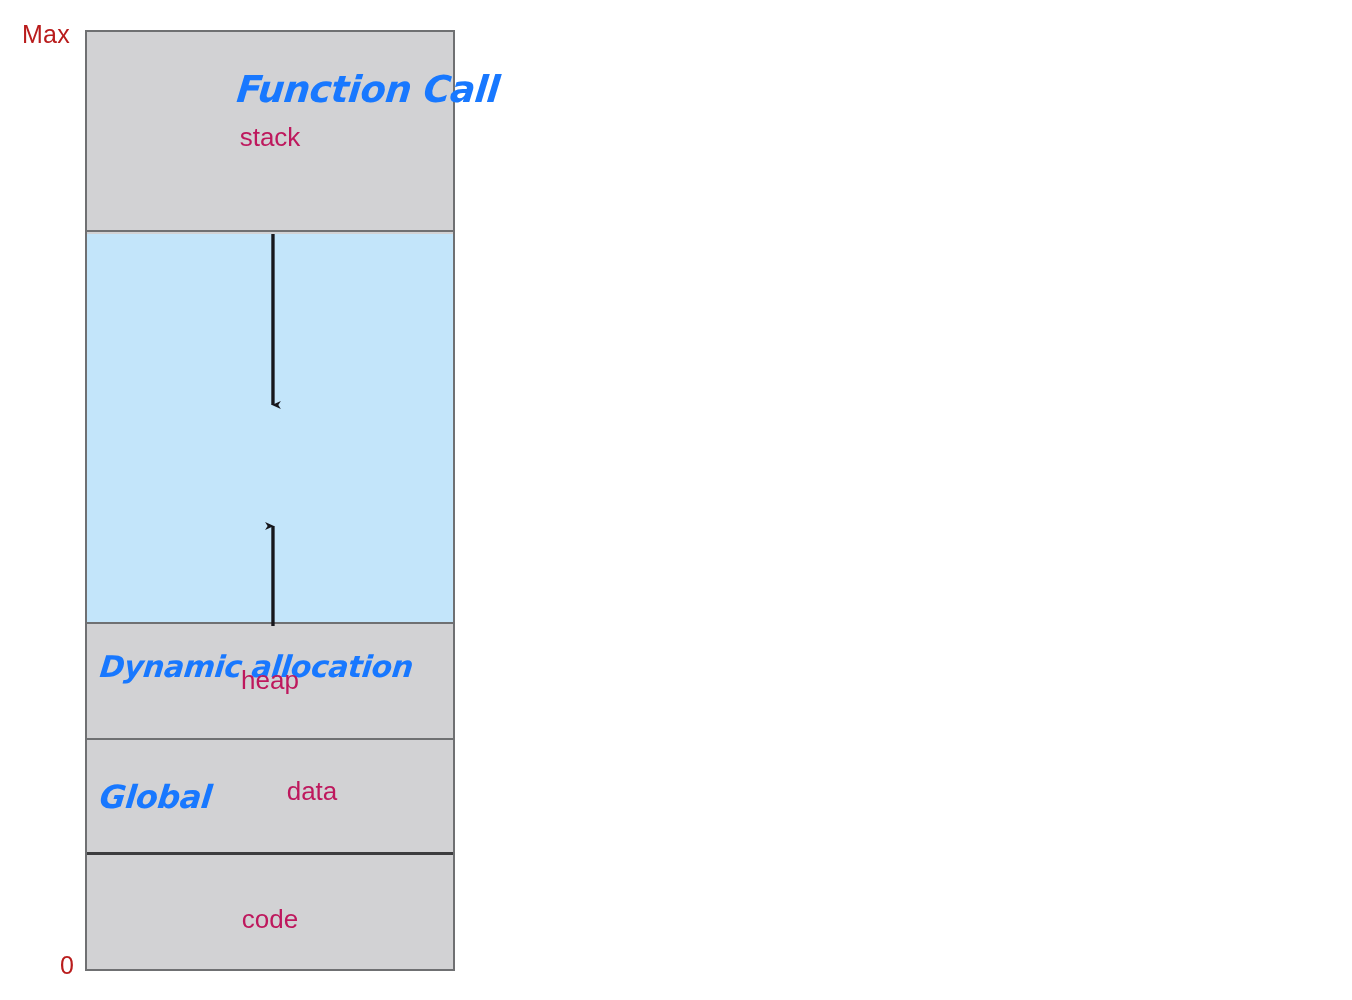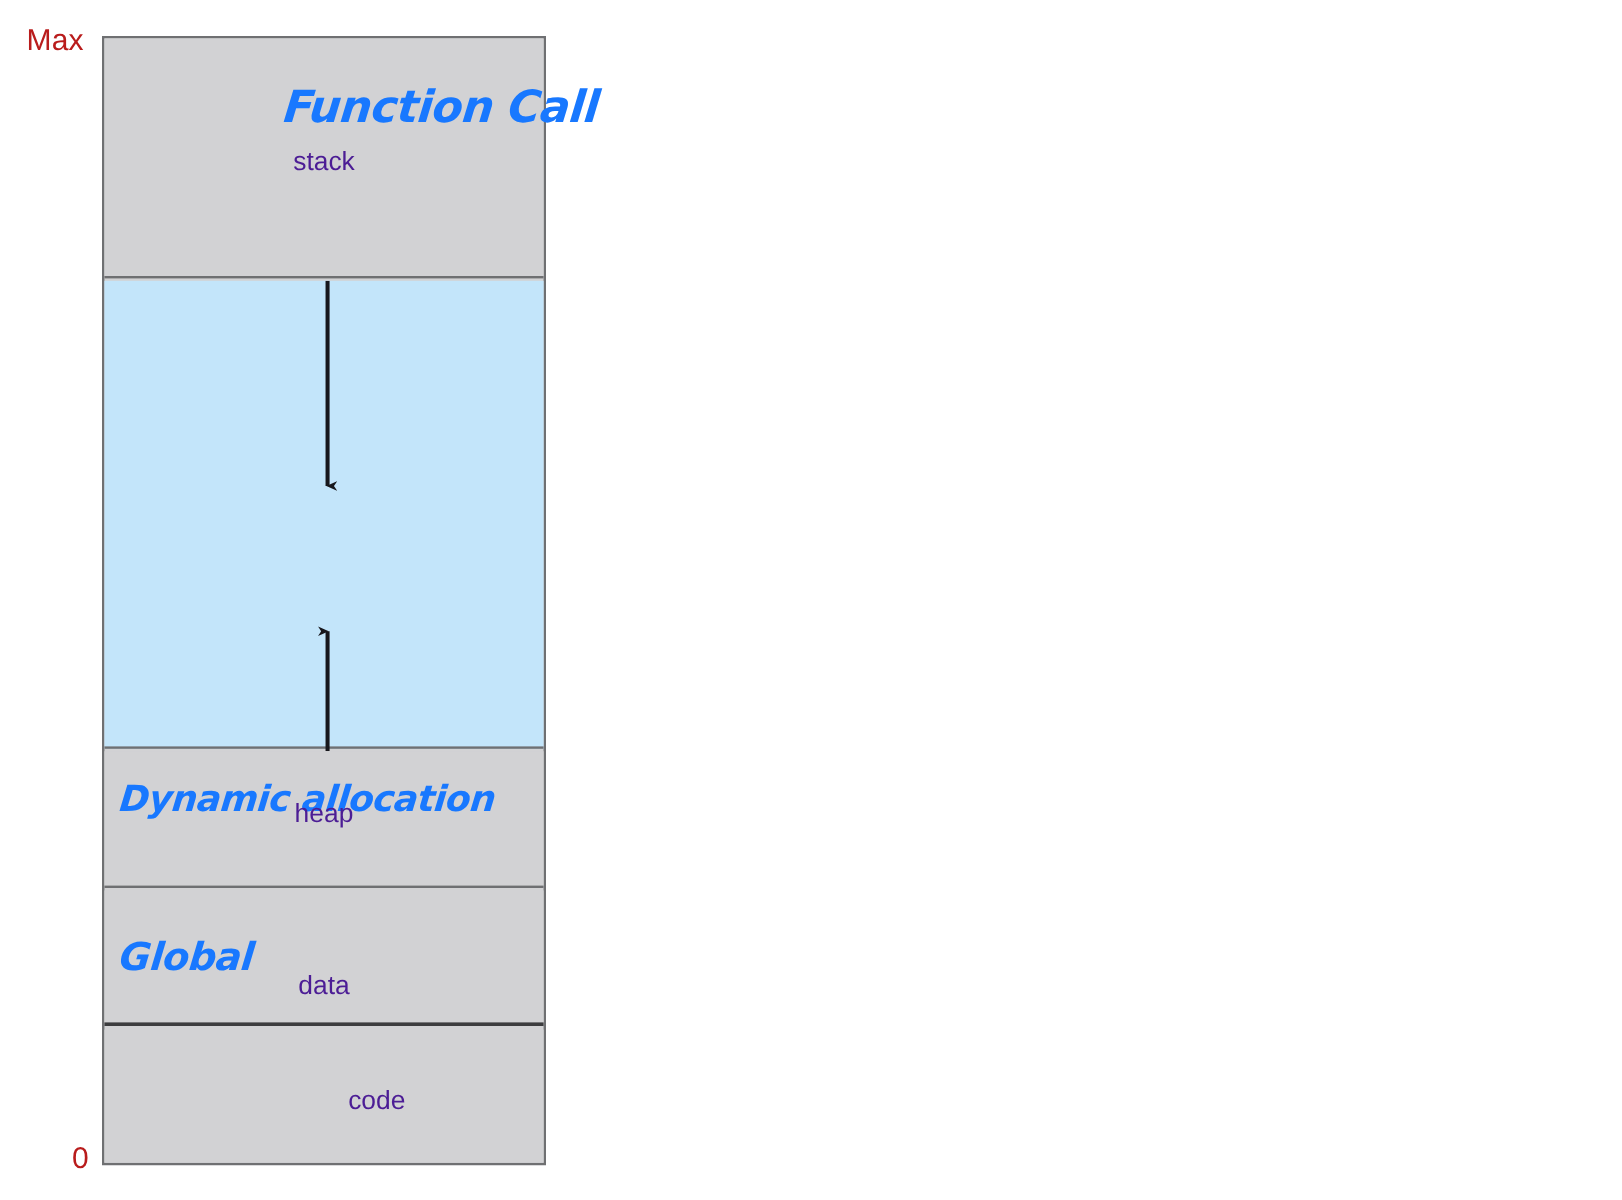--- a/index.html
+++ b/index.html
@@ -47,23 +47,23 @@
     left: 0;
     width: 100%;
     box-sizing: border-box;
     background: #d2d2d4;
   }
   .segment-label {
     position: absolute;
     left: 0;
     width: 100%;
     text-align: center;
-    color: #4c1d95;
+    color: #be185d;
     font-family: "Liberation Sans", sans-serif;
-    font-size: 22px;
+    font-size: 26px;
     line-height: 1;
     white-space: nowrap;
     user-select: none;
   }
 
   
   #segment-stack {
     top: 0;
     height: 200px;
     border-bottom: 2px solid #6f7072;
@@ -85,28 +85,28 @@
     border-bottom: 2px solid #6f7072;
   }
   #label-heap { top: 41px; }
 
   
   #segment-data {
     top: 710px;
     height: 113px;
     border-bottom: 3px solid #3c3c3e;
   }
-  #label-data { top: 68px; }
+  #label-data { top: 36px; padding-left: 42px; }
 
   
   #segment-code {
     top: 826px;
     height: 111px;
   }
-  #label-code { top: 48px; margin-left: 44px; }
+  #label-code { top: 48px; }
 
   
   #growth-arrows {
     position: absolute;
     left: 0;
     top: 202px;
     width: 100%;
     height: 392px;
     pointer-events: none;
   }

